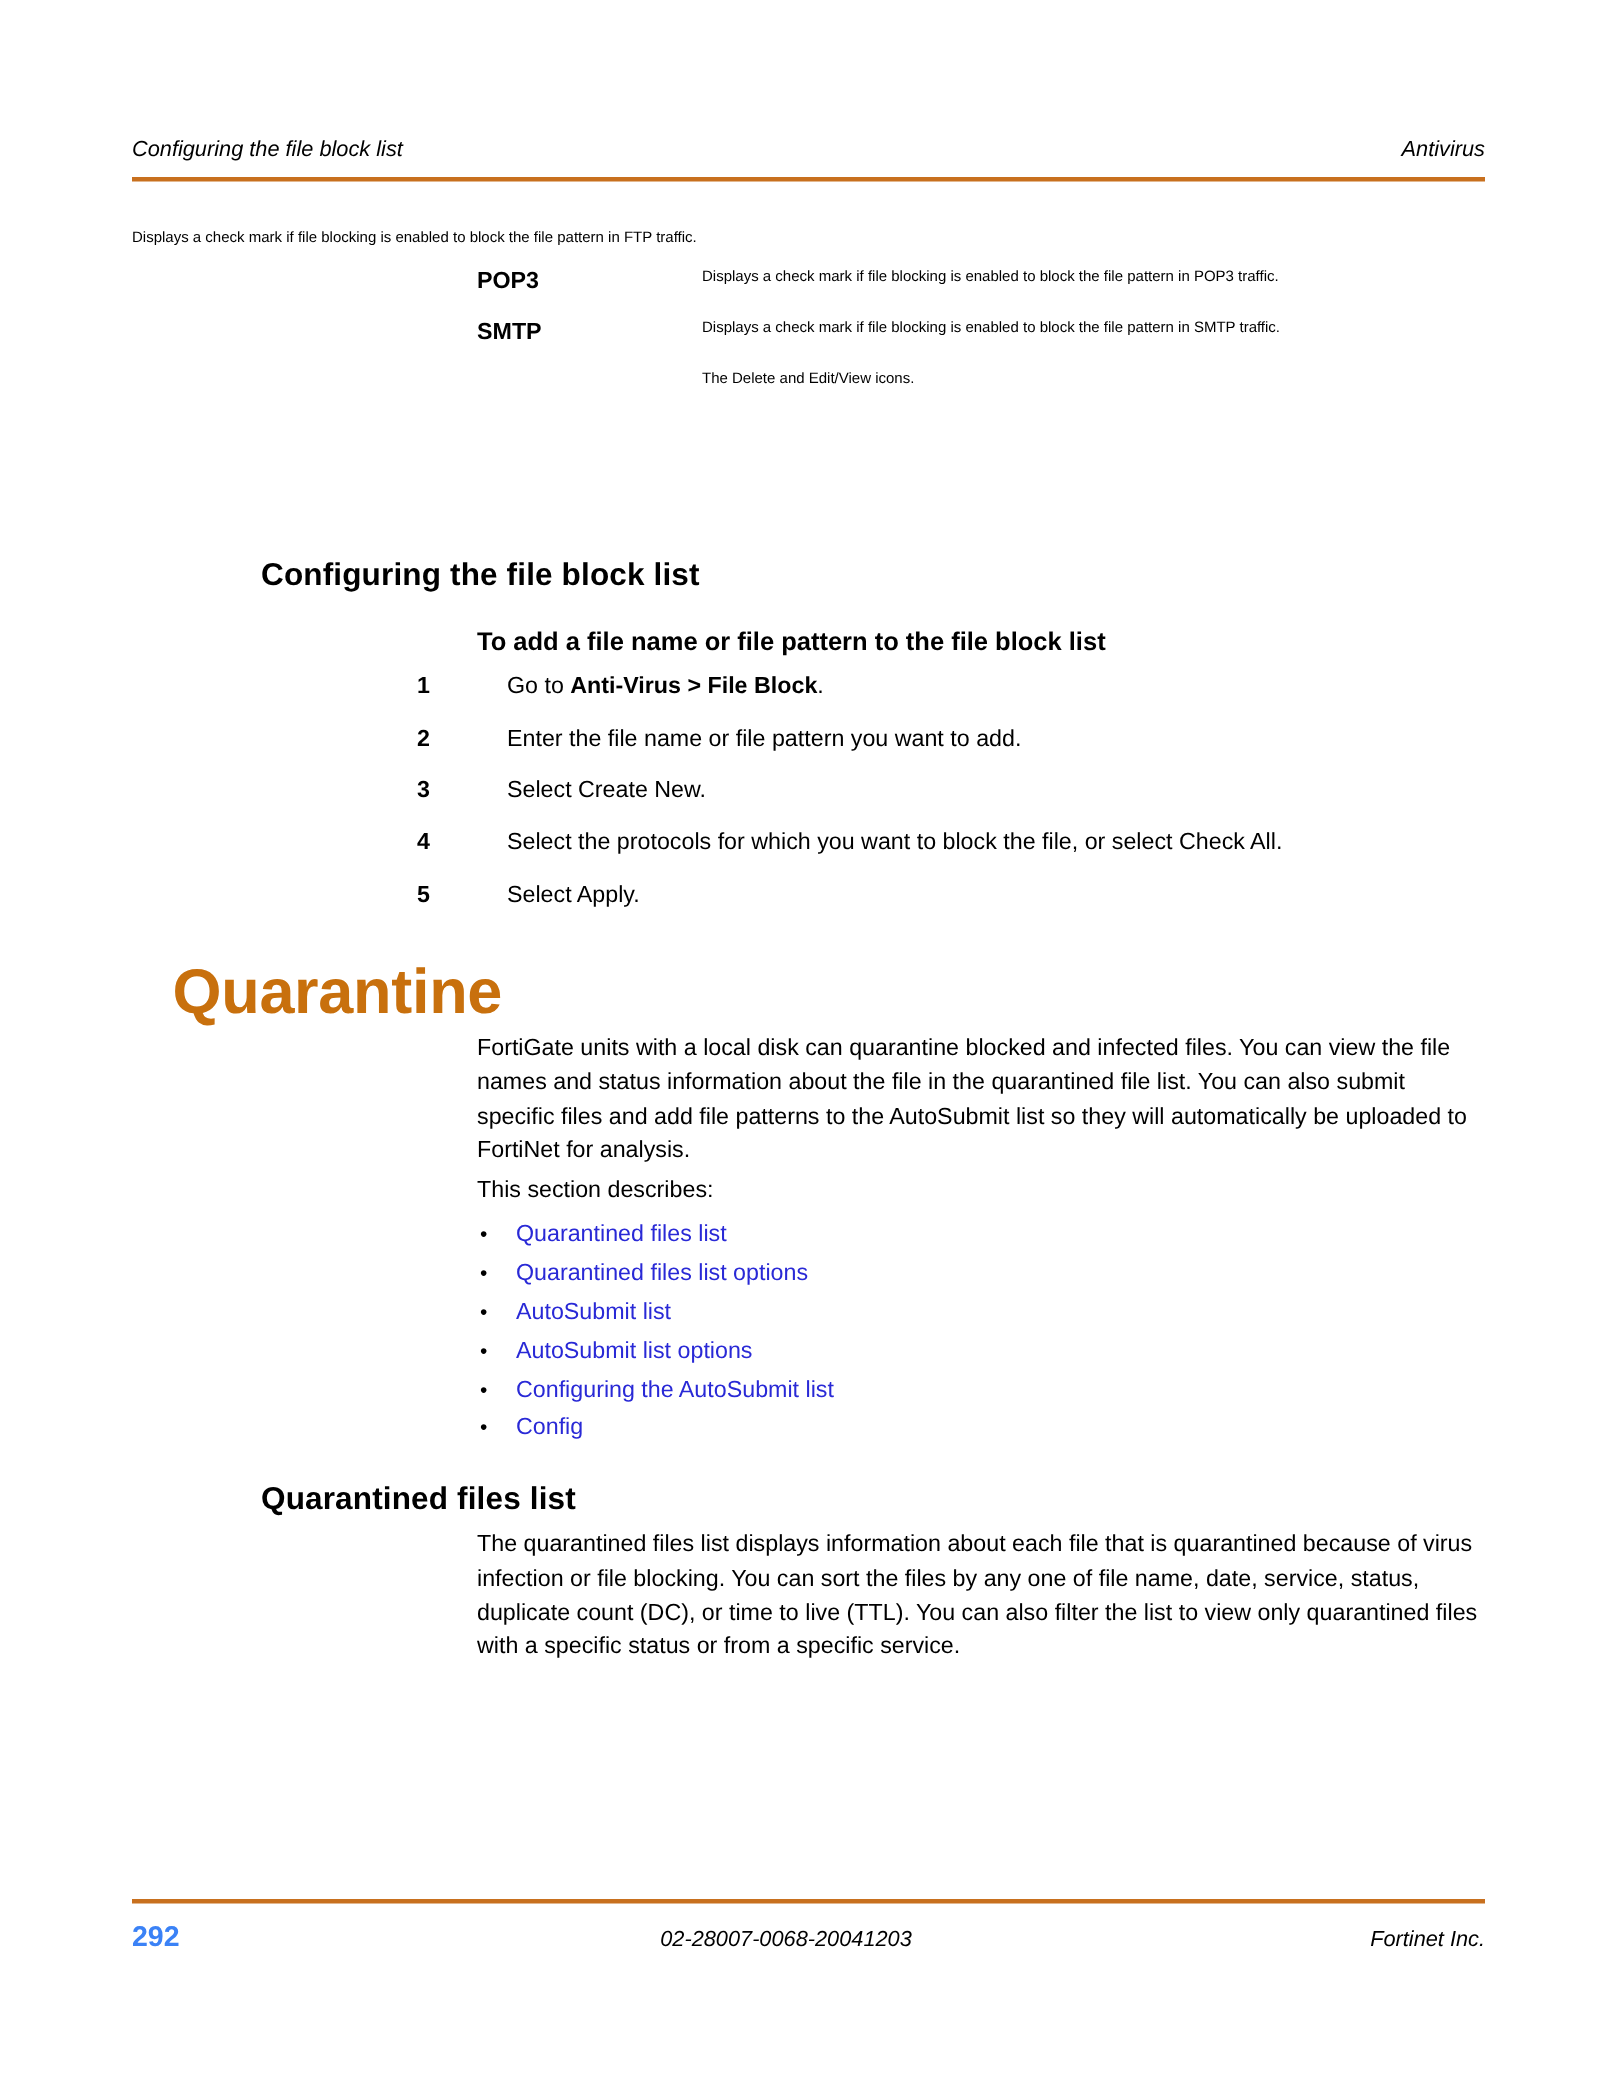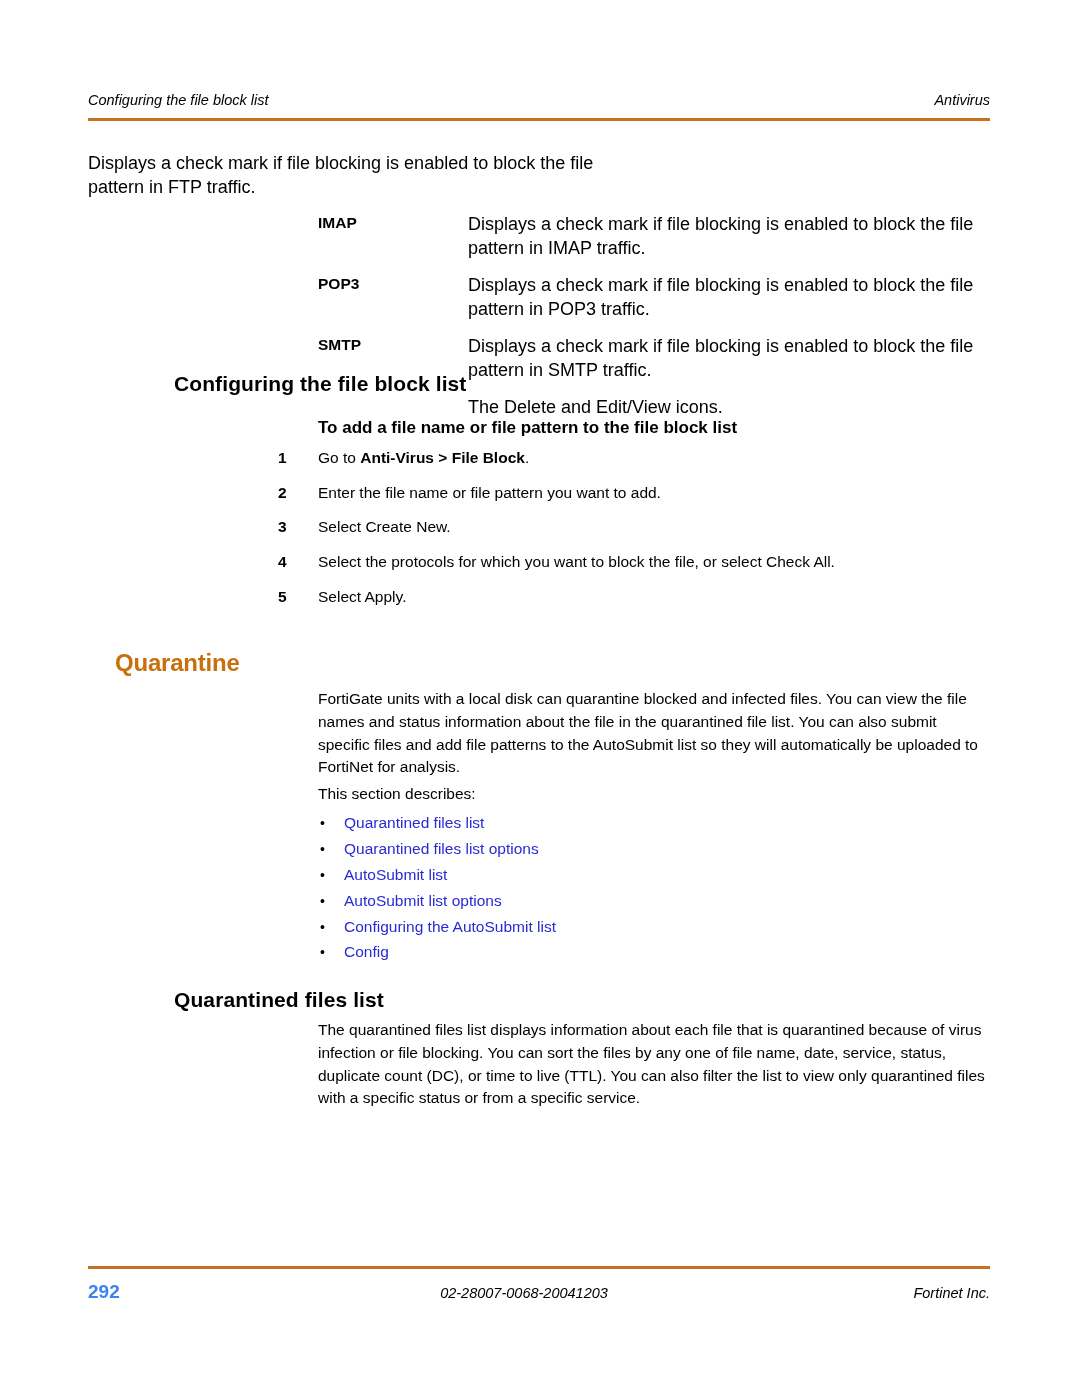--- a/index.html
+++ b/index.html
@@ -59,43 +59,42 @@
     width: 150px;
     flex: 0 0 150px;
     margin-left: 230px;
     font-weight: bold;
     font-size: 15.5px;
     line-height: 1.33;
     color: #000;
   }
   .def-desc {
     flex: 1 1 auto;
-    font-size: 18px;
+    font-size: 10px;
     line-height: 1.33;
     color: #000;
     max-width: 524px;
   }
 
   
   .h2-section {
     position: absolute;
     left: 174px;
     font-weight: bold;
     font-size: 21px;
     color: #000;
     letter-spacing: 0.1px;
   }
   .h1-chapter {
     position: absolute;
     left: 115px;
     font-weight: bold;
-    font-size: 24px;
+    font-size: 42px;
     color: #C8700D;
     letter-spacing: -0.2px;
-    margin-top: 12px;
   }
 
   
   .proc-title {
     position: absolute;
     left: 318px;
     font-weight: bold;
     font-size: 17px;
     color: #000;
   }
@@ -111,21 +110,21 @@
     line-height: 1.3;
   }
   .step-num {
     flex: 0 0 48px;
     width: 48px;
     font-weight: bold;
     text-align: left;
     padding-left: 8px;
     box-sizing: border-box;
   }
-  .step-text { flex: 1 1 auto; }
+  .step-text { flex: 1 1 auto; margin-left: 20px; }
   .step-text b { font-weight: bold; }
 
   
   .body-para {
     position: absolute;
     left: 318px;
     width: 672px;
     font-size: 15.5px;
     line-height: 1.47;
     color: #000;
@@ -201,24 +200,20 @@
     <span>Configuring the file block list</span>
     <span>Antivirus</span>
   </div>
   <div class="rule-orange rule-header"></div>
 
   <div class="def-table">
     <div class="def-row">
       <div class="def-desc">Displays a check mark if file blocking is enabled to block the file pattern in FTP traffic.</div>
     </div>
     <div class="def-row">
-      <div class="def-term">IMAP</div>
-      <div class="def-desc">Displays a check mark if file blocking is enabled to block the file pattern in IMAP traffic.</div>
-    </div>
-    <div class="def-row">
       <div class="def-term">POP3</div>
       <div class="def-desc">Displays a check mark if file blocking is enabled to block the file pattern in POP3 traffic.</div>
     </div>
     <div class="def-row">
       <div class="def-term">SMTP</div>
       <div class="def-desc">Displays a check mark if file blocking is enabled to block the file pattern in SMTP traffic.</div>
     </div>
     <div class="def-row">
       <div class="def-term"></div>
       <div class="def-desc">The Delete and Edit/View icons.</div>

